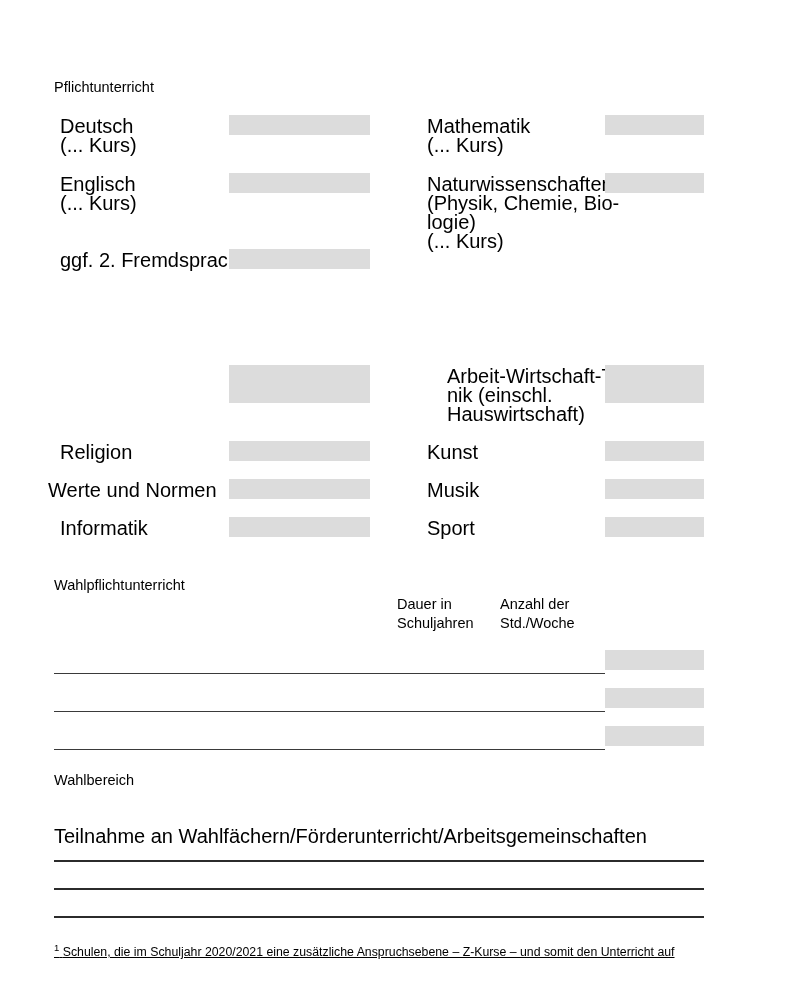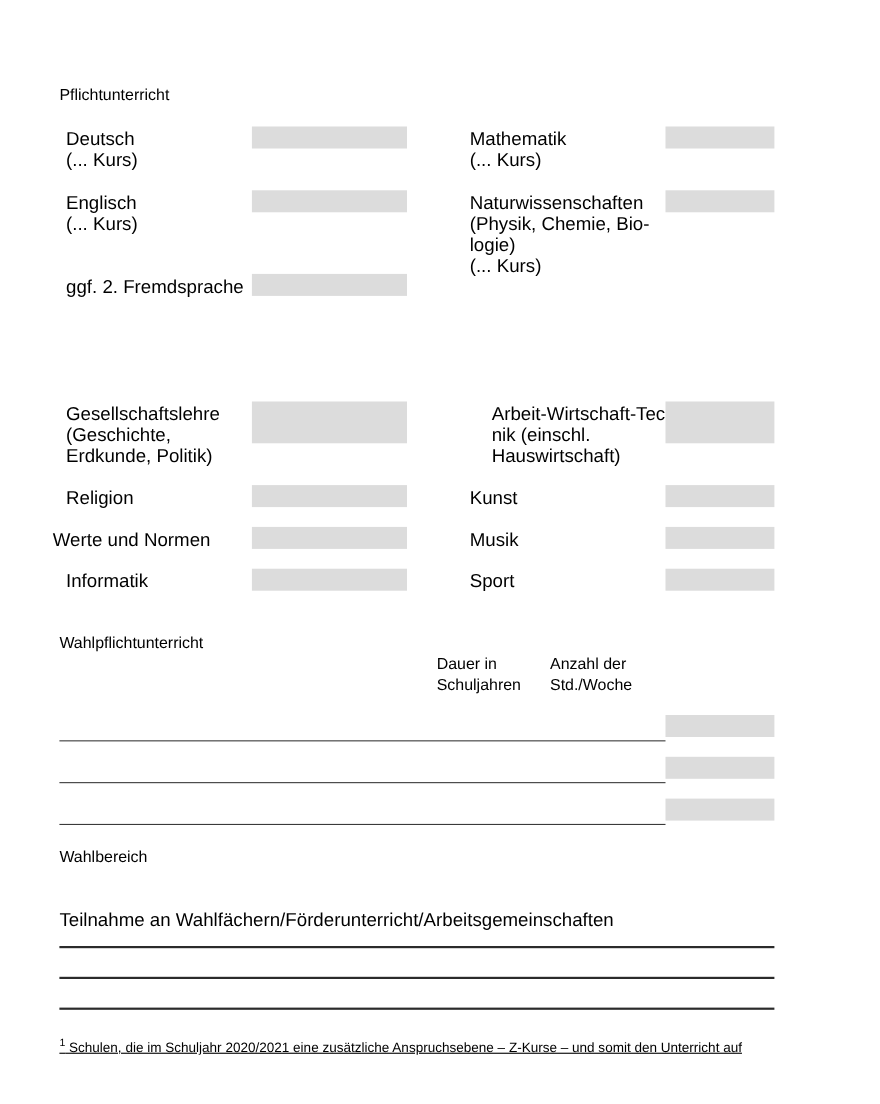--- a/index.html
+++ b/index.html
@@ -26,21 +26,21 @@
 
   
   .section-title {
     position: absolute;
     font-size: 14.5px;
     line-height: 18px;
     white-space: nowrap;
   }
   .label {
     position: absolute;
-    font-size: 17px;
+    font-size: 20px;
     line-height: 19px;
   }
   .para {
     position: absolute;
     font-size: 14.5px;
     line-height: 19.5px;
   }
   .para sup, .fn-mark {
     font-size: 9.5px;
     vertical-align: super;
@@ -101,23 +101,20 @@
   <div class="label" style="left:427px; top:148px; white-space:pre-line;">Naturwissenschaften
 (Physik, Chemie, Bio-
 logie)
 (... Kurs)</div>
   <div class="box" style="left:605px; top:146px; width:145px; height:20px;"></div>
 
   <div class="label" style="left:60px; top:224px;">ggf. 2. Fremdsprache</div>
   <div class="box" style="left:229px; top:222px; width:141px; height:20px;"></div>
 
 
-  <div class="label" style="left:60px; top:340px; white-space:pre-line;">Gesellschaftslehre
-(Geschichte,
-Erdkunde, Politik)</div>
   <div class="box" style="left:229px; top:338px; width:141px; height:38px;"></div>
 
   <div class="label" style="left:60px; top:416px;">Religion</div>
   <div class="box" style="left:229px; top:414px; width:141px; height:20px;"></div>
 
   <div class="label" style="left:48px; top:454px;">Werte und Normen</div>
   <div class="box" style="left:229px; top:452px; width:141px; height:20px;"></div>
 
   <div class="label" style="left:60px; top:492px;">Informatik</div>
   <div class="box" style="left:229px; top:490px; width:141px; height:20px;"></div>

